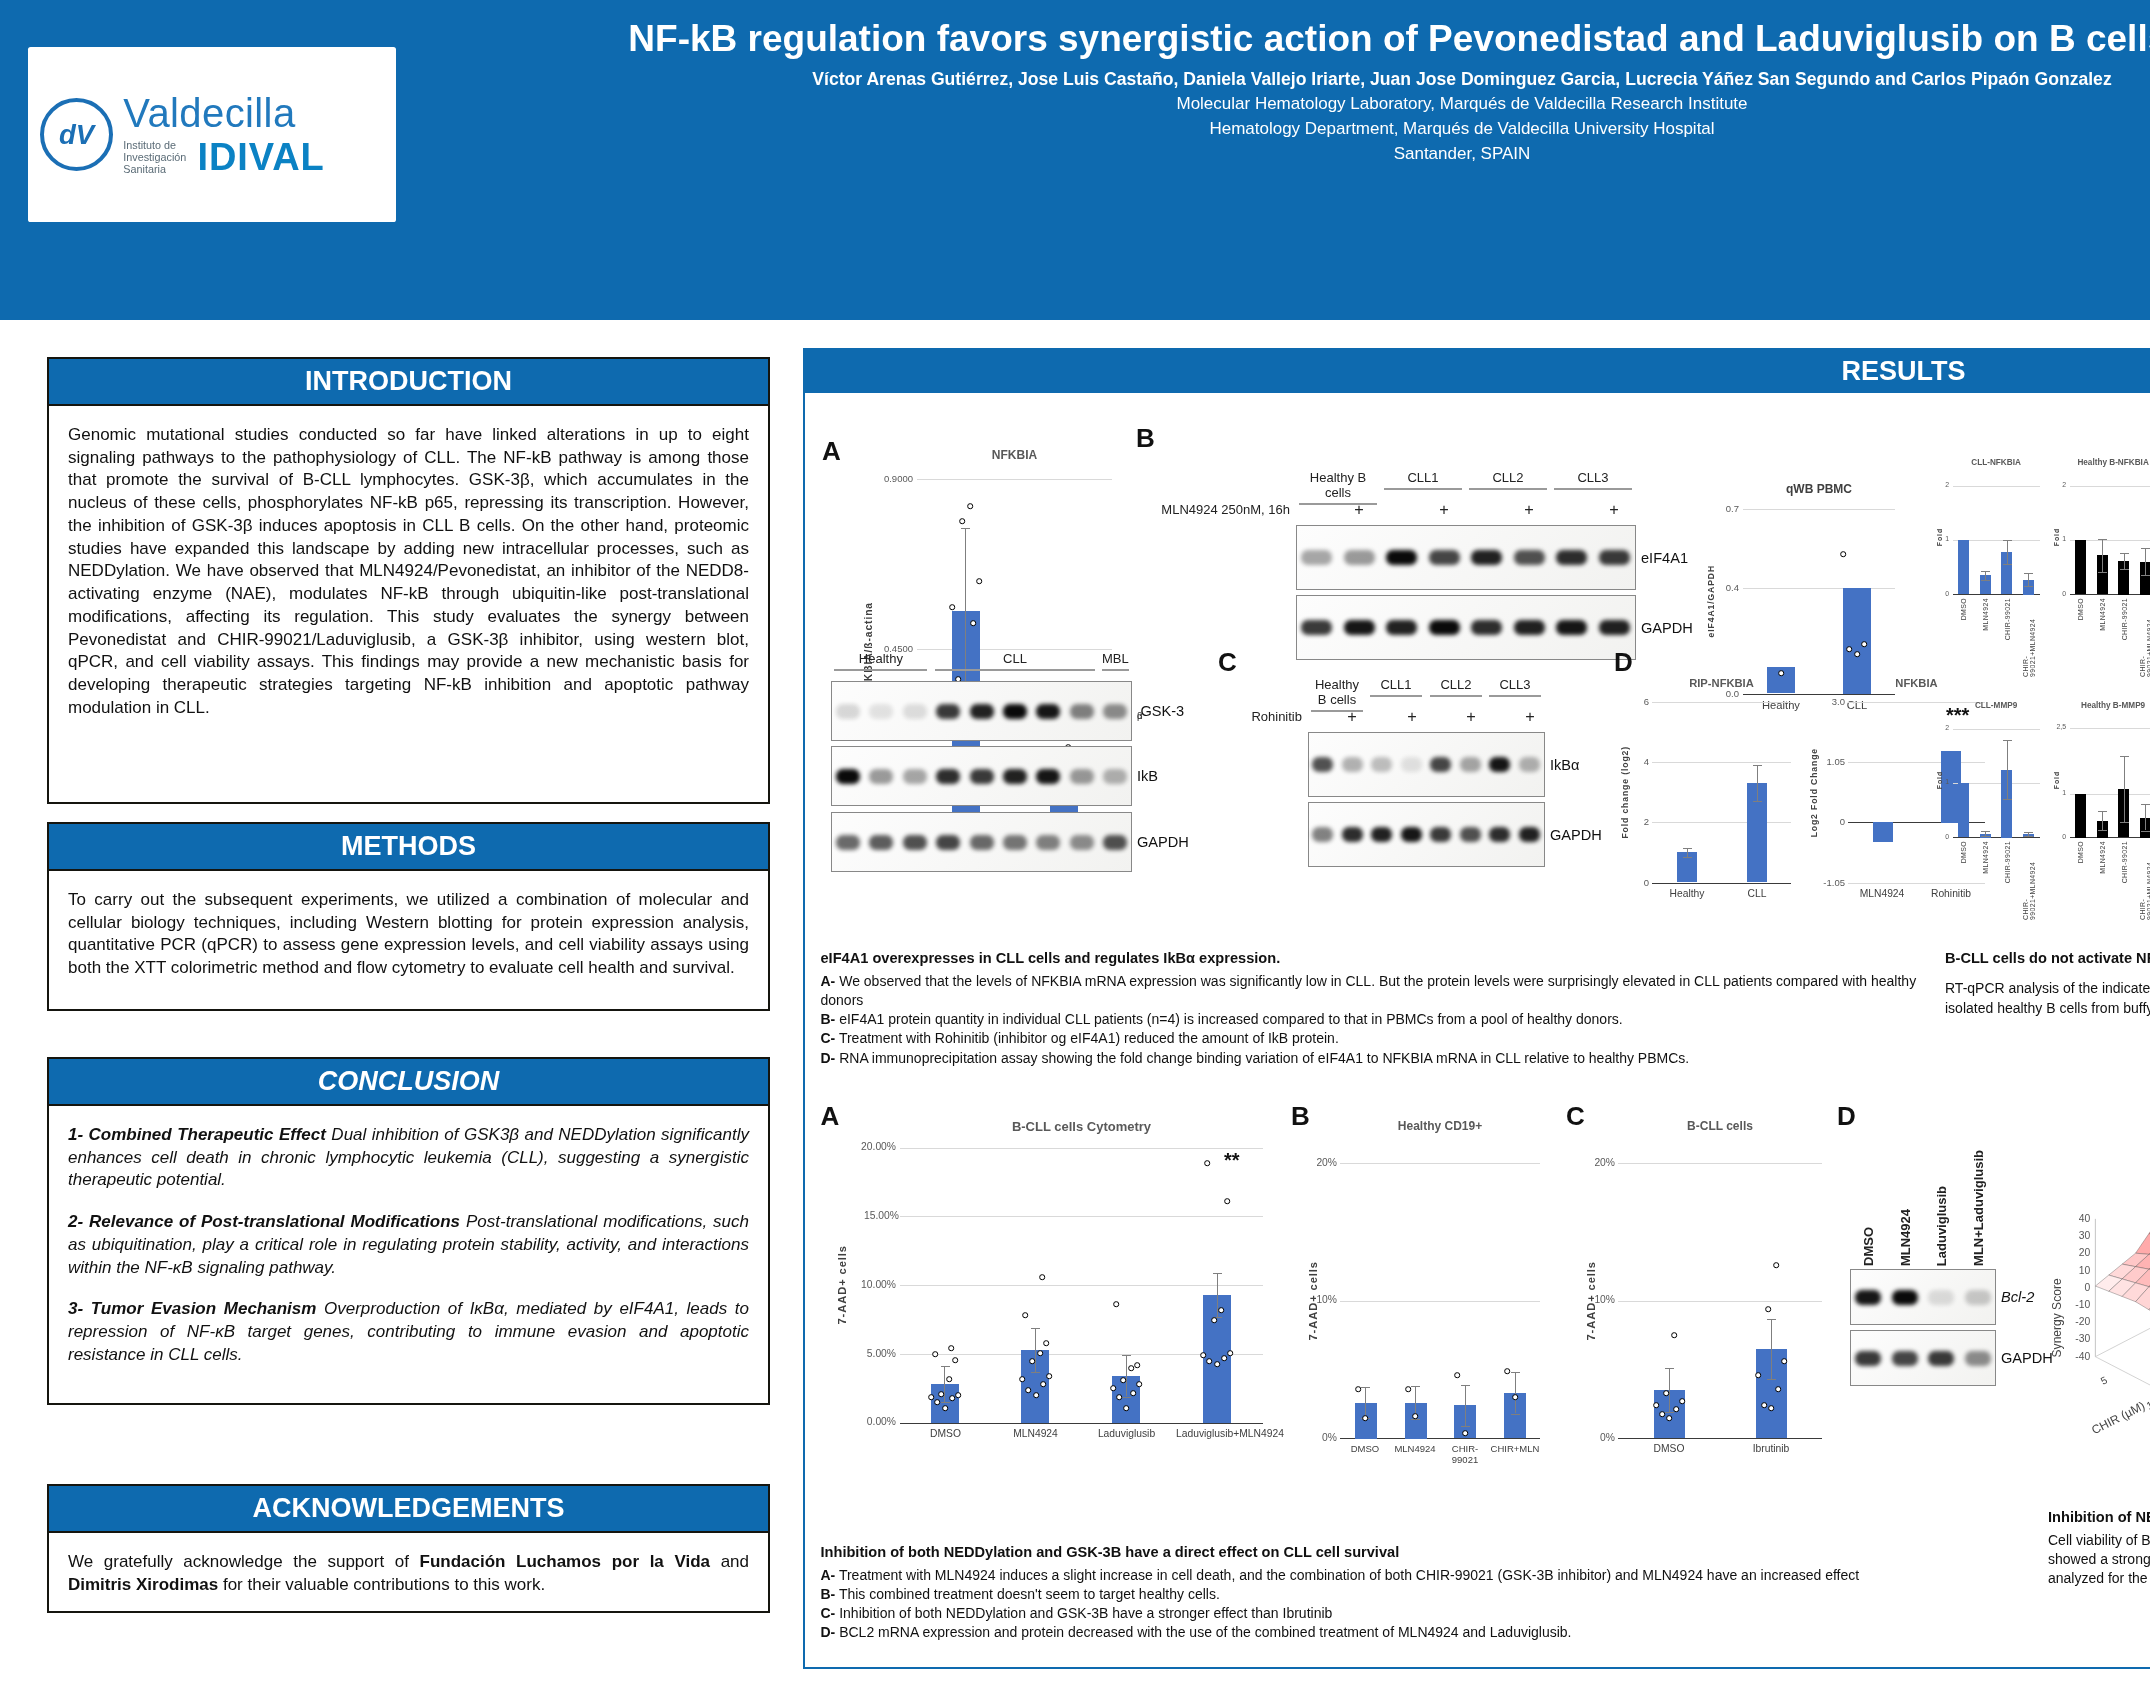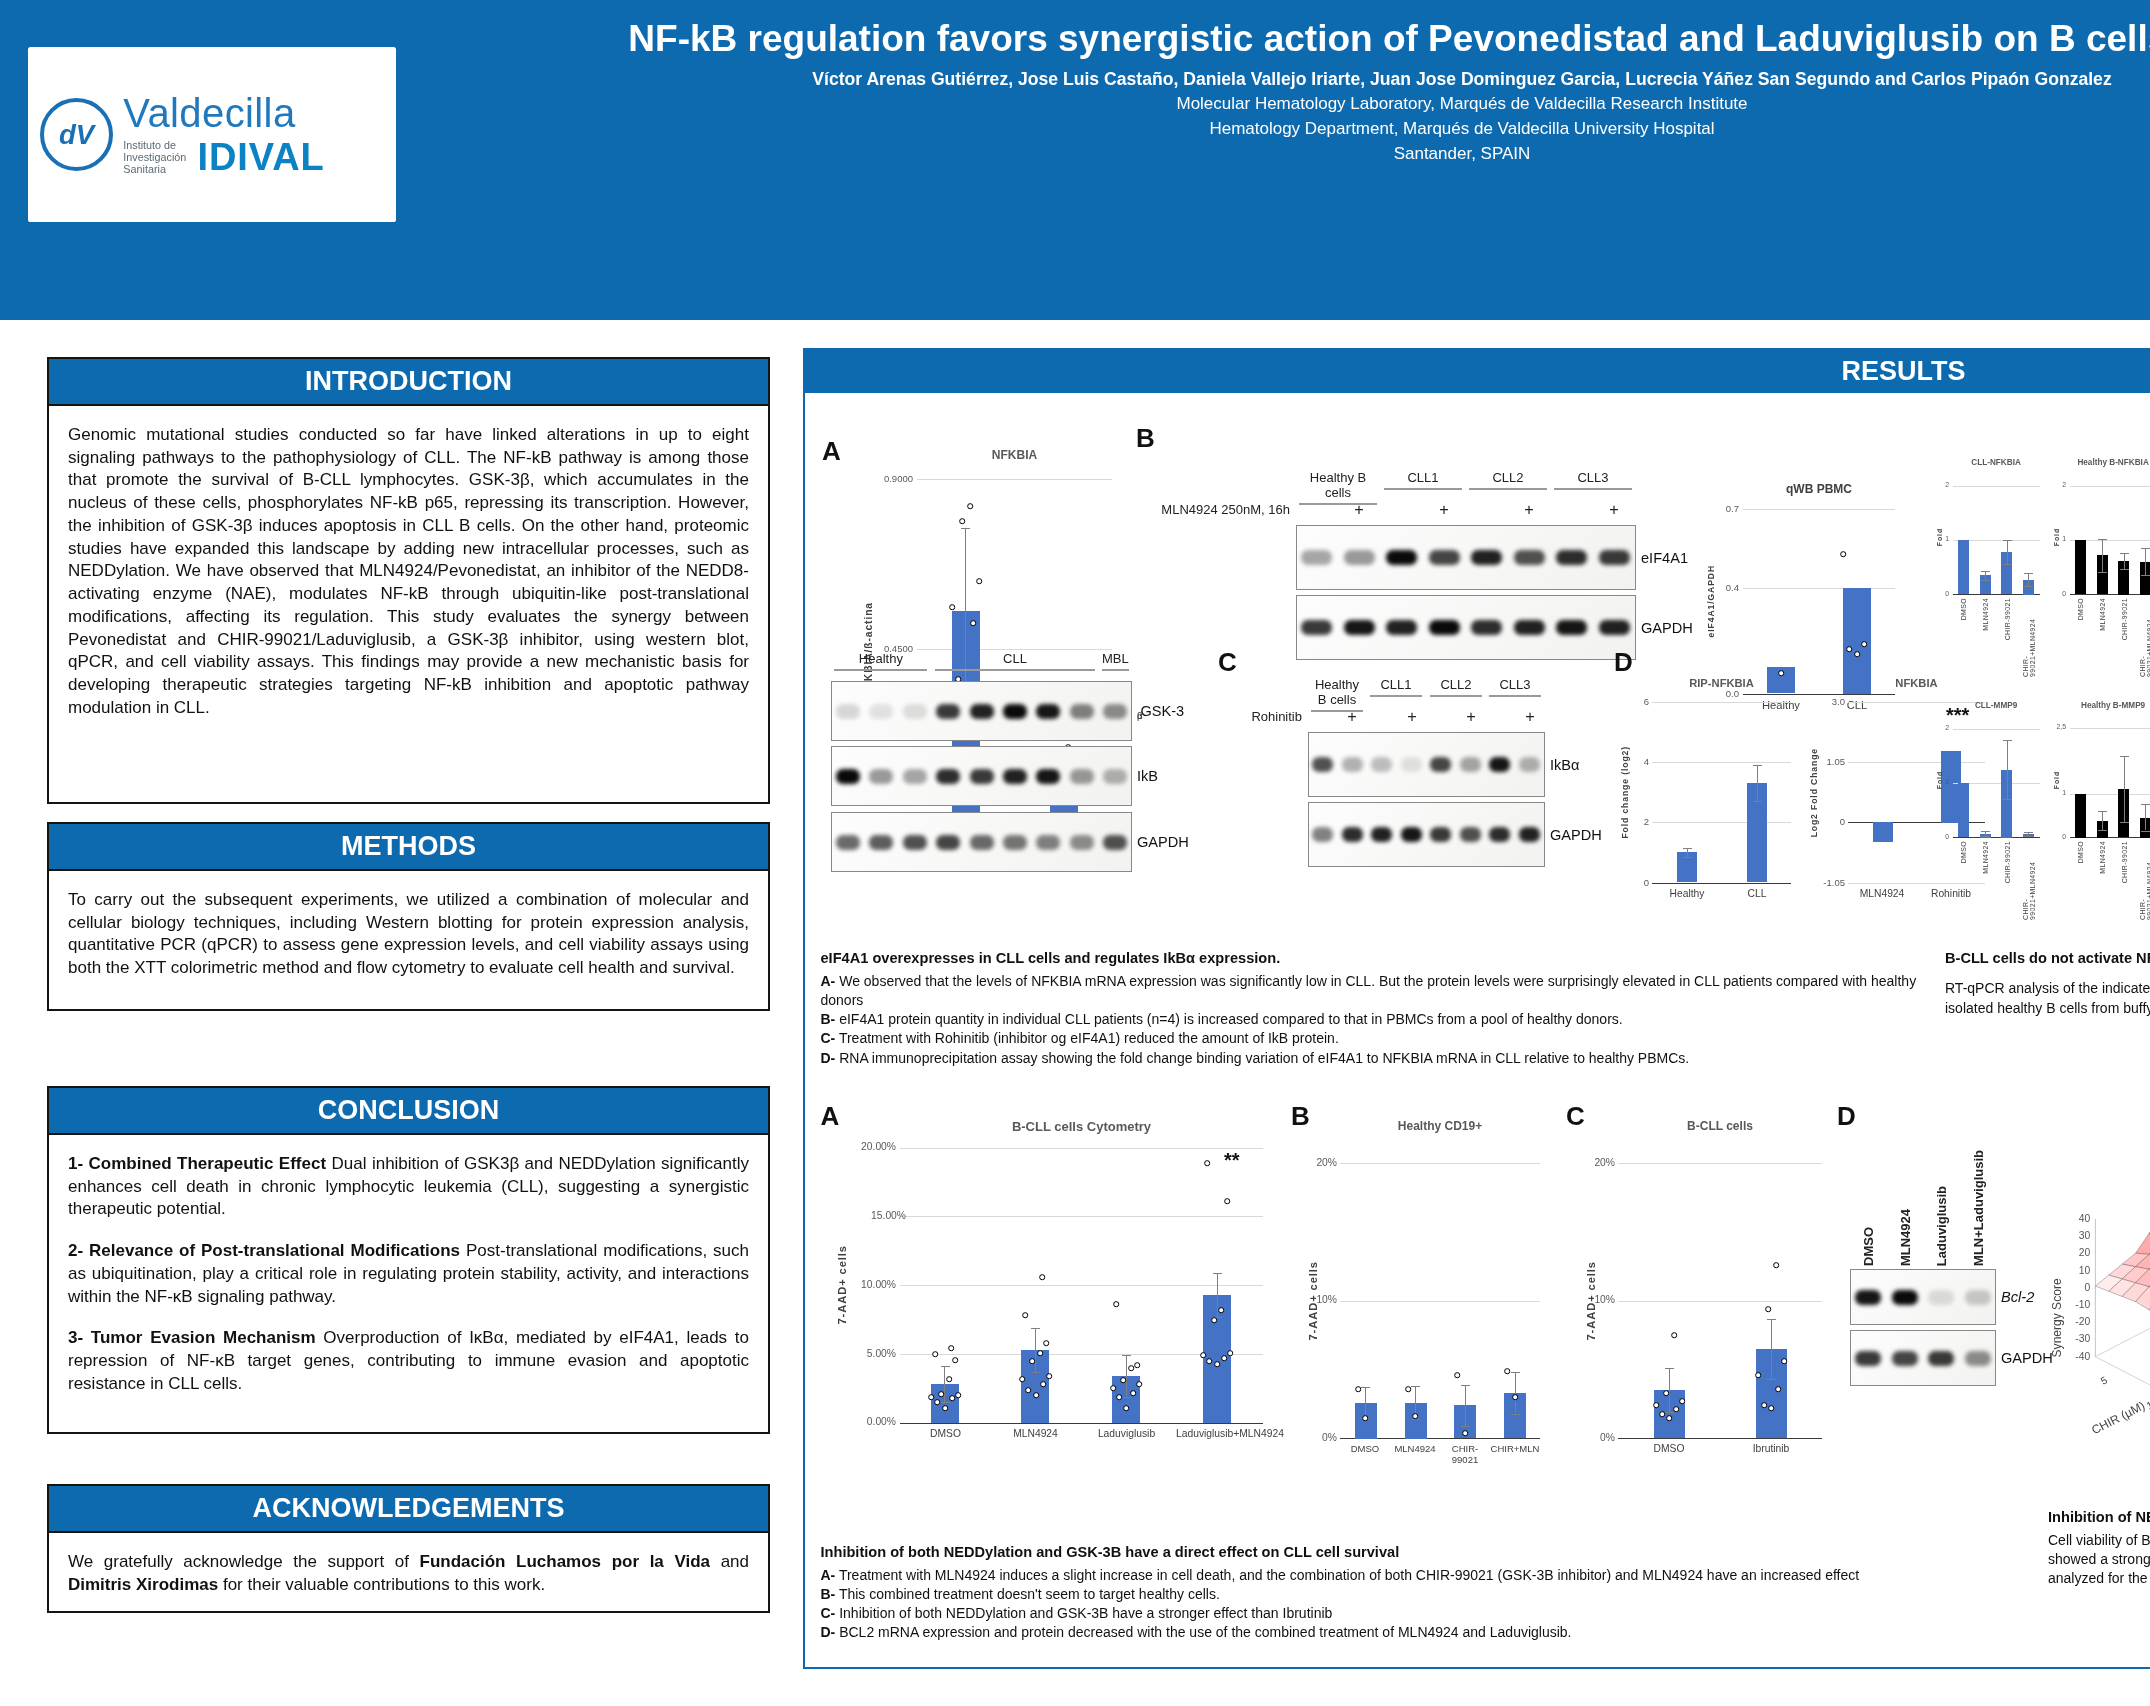--- a/index.html
+++ b/index.html
@@ -94,21 +94,21 @@
   <div class="panel" style="top:357px;height:447px;">
     <div class="panel-h">INTRODUCTION</div>
     <div class="panel-b">Genomic mutational studies conducted so far have linked alterations in up to eight signaling pathways to the pathophysiology of CLL. The NF-kB pathway is among those that promote the survival of B-CLL lymphocytes. GSK-3β, which accumulates in the nucleus of these cells, phosphorylates NF-kB p65, repressing its transcription. However, the inhibition of GSK-3β induces apoptosis in CLL B cells. On the other hand, proteomic studies have expanded this landscape by adding new intracellular processes, such as NEDDylation. We have observed that MLN4924/Pevonedistat, an inhibitor of the NEDD8-activating enzyme (NAE), modulates NF-kB through ubiquitin-like post-translational modifications, affecting its regulation. This study evaluates the synergy between Pevonedistat and CHIR-99021/Laduviglusib, a GSK-3β inhibitor, using western blot, qPCR, and cell viability assays. This findings may provide a new mechanistic basis for developing therapeutic strategies targeting NF-kB inhibition and apoptotic pathway modulation in CLL.</div>
   </div>
 
   <div class="panel" style="top:822px;height:189px;">
     <div class="panel-h">METHODS</div>
     <div class="panel-b">To carry out the subsequent experiments, we utilized a combination of molecular and cellular biology techniques, including Western blotting for protein expression analysis, quantitative PCR (qPCR) to assess gene expression levels, and cell viability assays using both the XTT colorimetric method and flow cytometry to evaluate cell health and survival.</div>
   </div>
 
-  <div class="panel" style="top:1086px;height:348px;">
+  <div class="panel" style="top:1057px;height:348px;font-style:italic;">
     <div class="panel-h">CONCLUSION</div>
     <div class="panel-b">
       <p class="con-item"><b>1- Combined Therapeutic Effect</b><span> Dual inhibition of GSK3β and NEDDylation significantly enhances cell death in chronic lymphocytic leukemia (CLL), suggesting a synergistic therapeutic potential.</span></p>
       <p class="con-item"><b>2- Relevance of Post-translational Modifications</b><span> Post-translational modifications, such as ubiquitination, play a critical role in regulating protein stability, activity, and interactions within the NF-κB signaling pathway.</span></p>
       <p class="con-item"><b>3- Tumor Evasion Mechanism</b><span> Overproduction of IκBα, mediated by eIF4A1, leads to repression of NF-κB target genes, contributing to immune evasion and apoptotic resistance in CLL cells.</span></p>
     </div>
   </div>
 
   <div class="panel" style="top:1484px;height:129px;">
     <div class="panel-h">ACKNOWLEDGEMENTS</div>
@@ -522,21 +522,21 @@
         <div class="bc-ylab" style="left: 0px; top: 27.5px; height: 275px;">
           <span style="font-size: 11.2px;">7-AAD+ cells</span>
         </div>
         <div class="bc-grid" style="left: 65px; top: 303px; width: 363px;"></div>
         <div class="bc-tick" style="left: 0px; top: 296px; width: 61px; font-size: 10.3px;">0.00%</div>
         <div class="bc-grid" style="left: 65px; top: 234px; width: 363px;"></div>
         <div class="bc-tick" style="left: 0px; top: 228px; width: 61px; font-size: 10.3px;">5.00%</div>
         <div class="bc-grid" style="left: 65px; top: 165px; width: 363px;"></div>
         <div class="bc-tick" style="left: 0px; top: 159px; width: 61px; font-size: 10.3px;">10.00%</div>
         <div class="bc-grid" style="left: 65px; top: 96px; width: 363px;"></div>
-        <div class="bc-tick" style="left: 10px; top: 90px; width: 61px; font-size: 10.3px;">15.00%</div>
+        <div class="bc-tick" style="left: 16px; top: 90px; width: 61px; font-size: 10.3px; text-align: center;">15.00%</div>
         <div class="bc-grid" style="left: 65px; top: 27.5px; width: 363px;"></div>
         <div class="bc-tick" style="left: 0px; top: 21px; width: 61px; font-size: 10.3px;">20.00%</div>
         <div class="bc-axis" style="left: 65px; top: 303px; width: 363px;"></div>
         <div class="bc-bar" style="left: 96px; top: 264px; width: 28px; height: 39px; background: rgb(68, 114, 196);"></div>
         <div class="bc-err" style="left: 109px; top: 246px; height: 36px;"></div>
         <div class="bc-cap" style="left: 106px; top: 246px;"></div>
         <div class="bc-cap" style="left: 106px; top: 282px;"></div>
         <div class="bc-dot" style="left: 110px; top: 288px;"></div>
         <div class="bc-dot" style="left: 102px; top: 282px;"></div>
         <div class="bc-dot" style="left: 117px; top: 278px;"></div>

